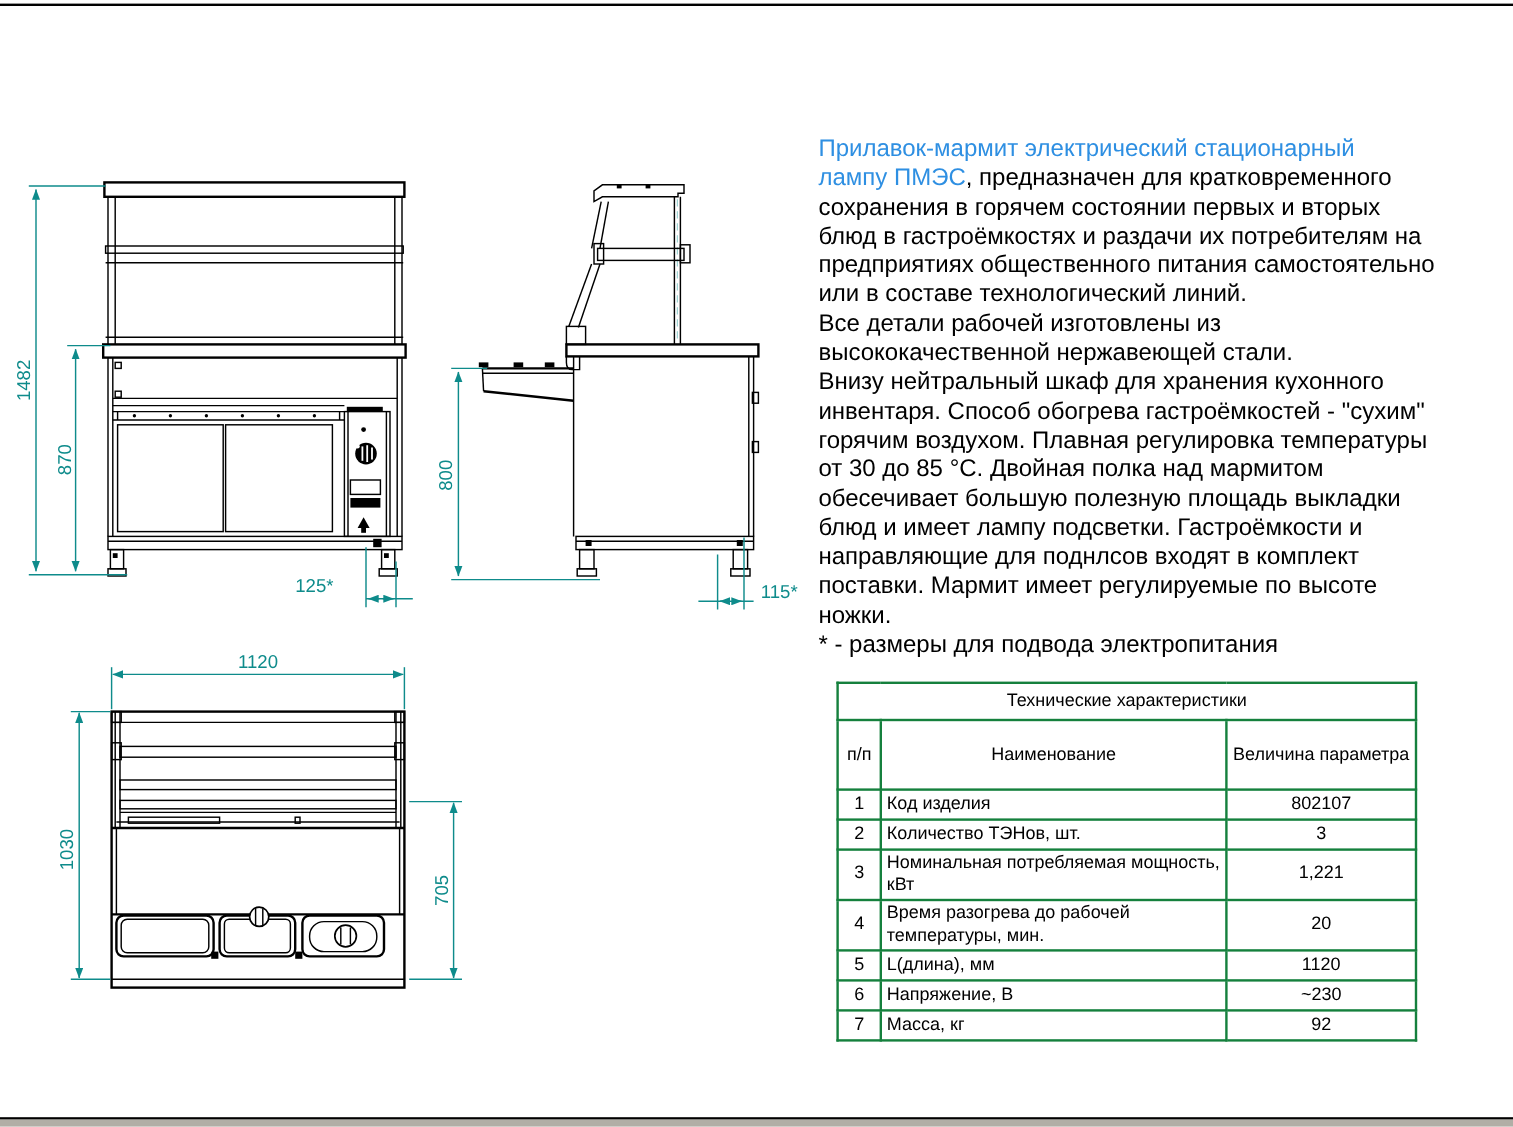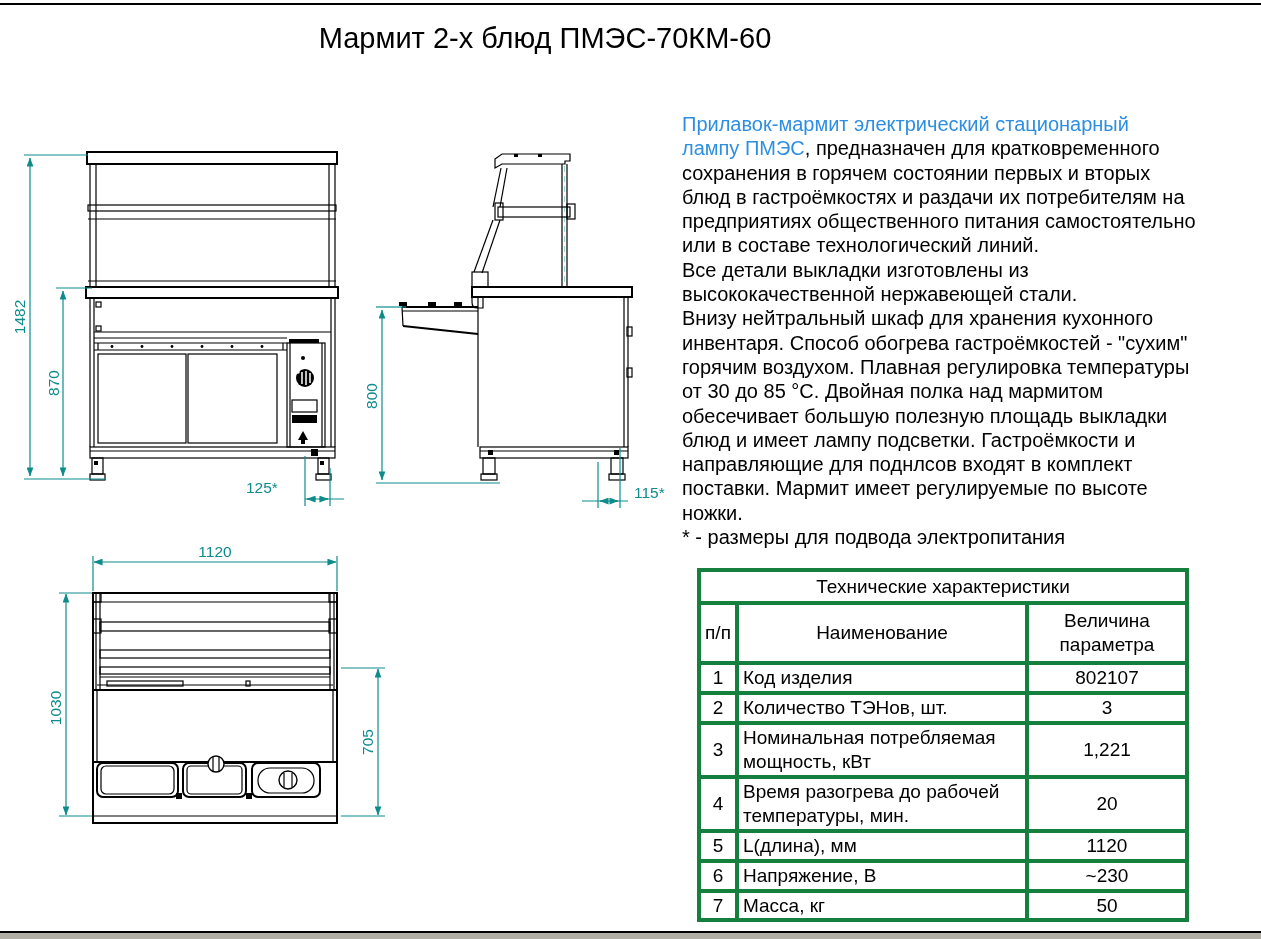--- a/index.html
+++ b/index.html
@@ -17,21 +17,21 @@
     font-size:29px; line-height:32px; }
 
   #description-block { left:682px; top:112px; width:585px;
     font-size:20px; line-height:24.3px; }
   .desc-line { white-space:nowrap; }
   .blue { color:var(--blue,#2e8fe2);margin-top:41px; }
 
   #spec-table-wrap { left:697px; top:568px; }
   table.spec { border-collapse:collapse; table-layout:fixed; }
   table.spec td, table.spec th {
-    border:4px solid #15803d; font-size:19px; font-weight:normal;
+    border:2px solid #15803d; font-size:15px; font-weight:normal;
     padding:1px 4px; line-height:1.26; vertical-align:middle;
   }
   .caption-cell { text-align:center; height:27px; }
   .hdr-row th { height:54px; text-align:center; }
   .col-num  { width:26px;  text-align:center;margin-left:20px; }
   .col-name { width:278px; text-align:left;border-radius:24px; }
   .col-val  { width:148px; text-align:center;margin-left:28px; }
   table.spec tbody td { height:21px; }
 
   
@@ -44,21 +44,20 @@
   svg .dimf { fill:var(--dim,#0e8b8b); }
   svg .dimtxt { fill:var(--dim,#0e8b8b); stroke:none;
     font-family:"Liberation Sans",sans-serif; font-size:15.5px; }
 </style>
 </head>
 <body>
 
 <div class="abs" id="top-rule"></div>
 
 <div class="abs" id="title-block">
-  <div>Мармит 2-х блюд ПМЭС-70КМ-60</div>
 </div>
 
 <svg class="abs" style="left:0;top:130px" width="360" height="392" viewBox="0 0 360 392">
   <defs>
     <marker id="aF" viewBox="0 0 8 6" refX="7.6" refY="3" markerWidth="9" markerHeight="7" markerUnits="userSpaceOnUse" orient="auto-start-reverse">
       <path d="M0,0 L8,3 L0,6 Z" class="dimf"></path>
     </marker>
   </defs>
 
   <g>
@@ -278,21 +277,21 @@
   </g>
 </svg>
 
 <div class="abs" id="description-block">
     <div class="desc-line"><span class="blue">Прилавок-мармит электрический стационарный</span></div>
     <div class="desc-line"><span class="blue">лампу ПМЭС</span><span>, предназначен для кратковременного</span></div>
     <div class="desc-line"><span>сохранения в горячем состоянии первых и вторых</span></div>
     <div class="desc-line"><span>блюд в гастроёмкостях и раздачи их потребителям на</span></div>
     <div class="desc-line"><span>предприятиях общественного питания самостоятельно</span></div>
     <div class="desc-line"><span>или в составе технологический линий.</span></div>
-    <div class="desc-line"><span>Все детали выкладки изготовлены из</span></div>
+    <div class="desc-line"><span>Все детали рабочей изготовлены из</span></div>
     <div class="desc-line"><span>высококачественной нержавеющей стали.</span></div>
     <div class="desc-line"><span>Внизу нейтральный шкаф для хранения кухонного</span></div>
     <div class="desc-line"><span>инвентаря. Способ обогрева гастроёмкостей - "сухим"</span></div>
     <div class="desc-line"><span>горячим воздухом. Плавная регулировка температуры</span></div>
     <div class="desc-line"><span>от 30 до 85 °С. Двойная полка над мармитом</span></div>
     <div class="desc-line"><span>обесечивает большую полезную площадь выкладки</span></div>
     <div class="desc-line"><span>блюд и имеет лампу подсветки. Гастроёмкости и</span></div>
     <div class="desc-line"><span>направляющие для поднлсов входят в комплект</span></div>
     <div class="desc-line"><span>поставки. Мармит имеет регулируемые по высоте</span></div>
     <div class="desc-line"><span>ножки.</span></div>
@@ -338,20 +337,20 @@
           <td class="col-val">1120</td>
         </tr>
         <tr>
           <td class="col-num">6</td>
           <td class="col-name">Напряжение, В</td>
           <td class="col-val">~230</td>
         </tr>
         <tr>
           <td class="col-num">7</td>
           <td class="col-name">Масса, кг</td>
-          <td class="col-val">50</td>
+          <td class="col-val">92</td>
         </tr>
       </tbody>
   </table>
 </div>
 
 <div class="abs" id="footer-rule"></div>
 <div class="abs" id="footer-bar"></div>
 
 </body></html>

